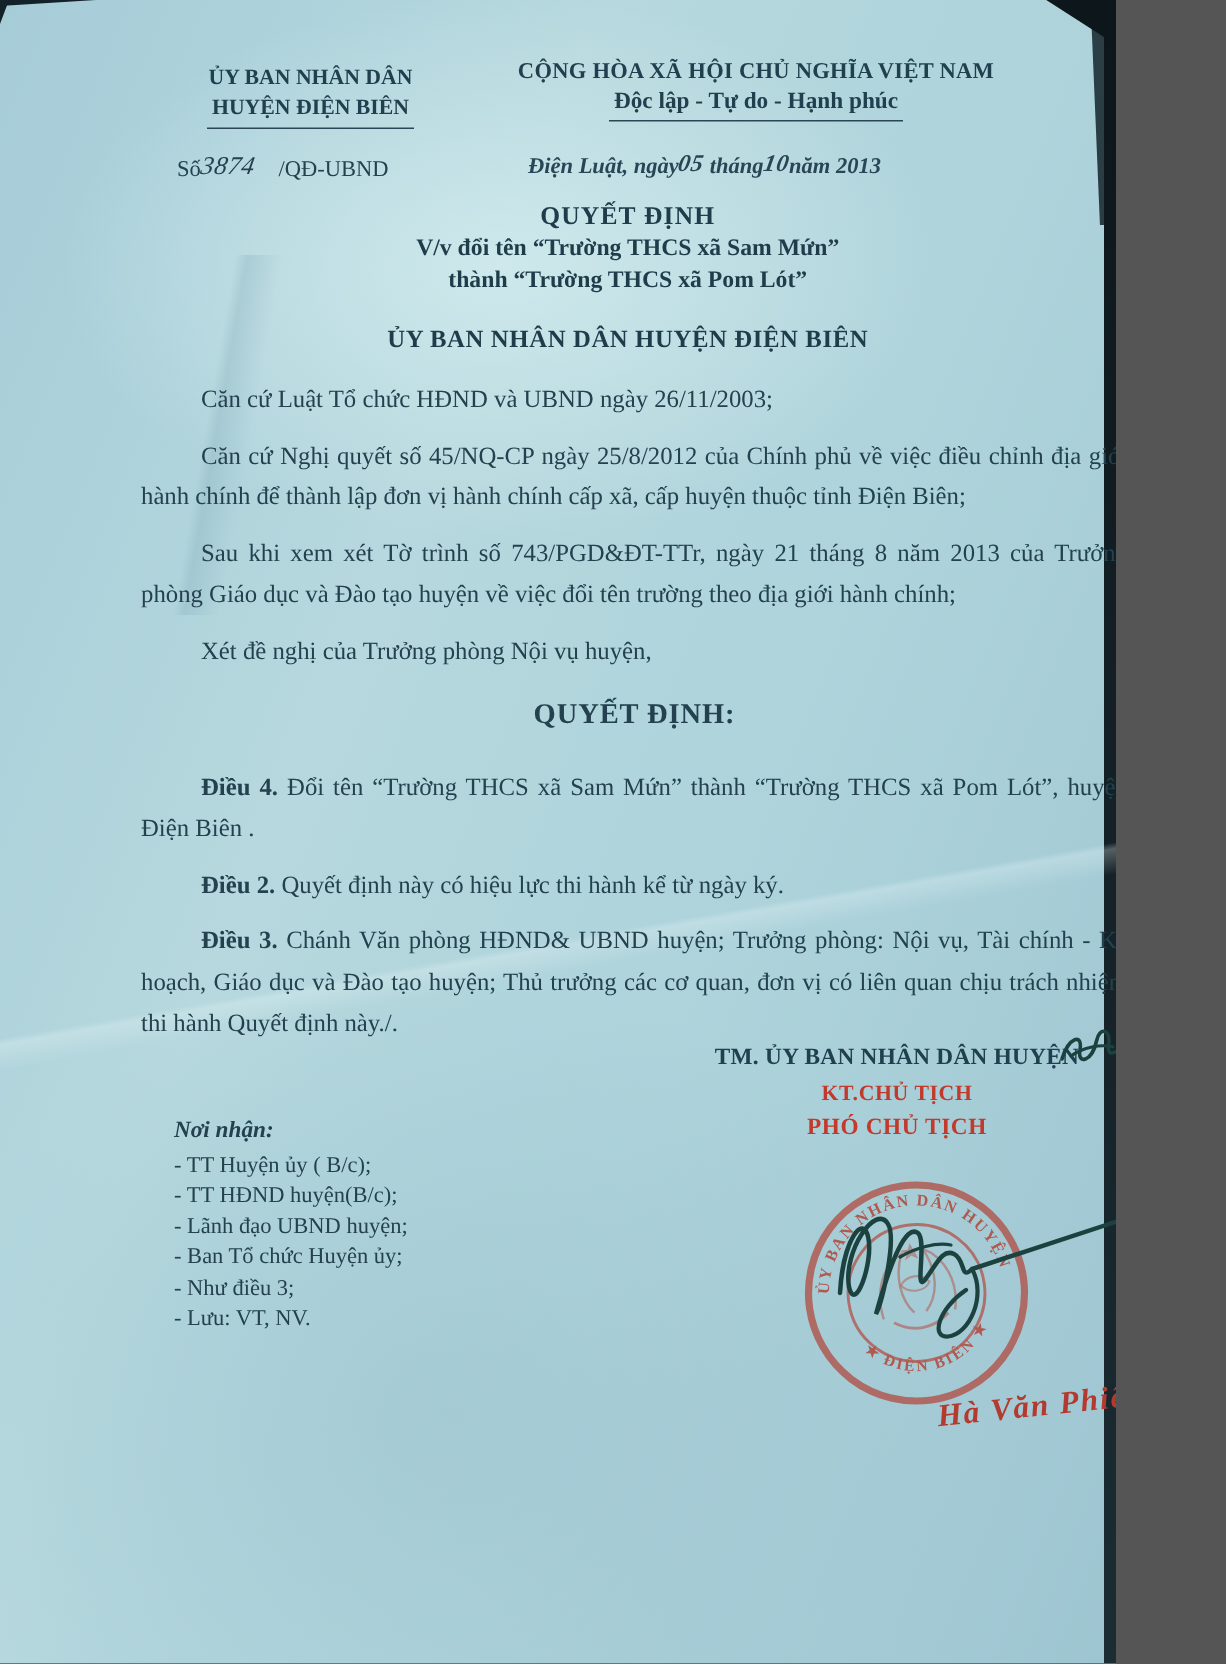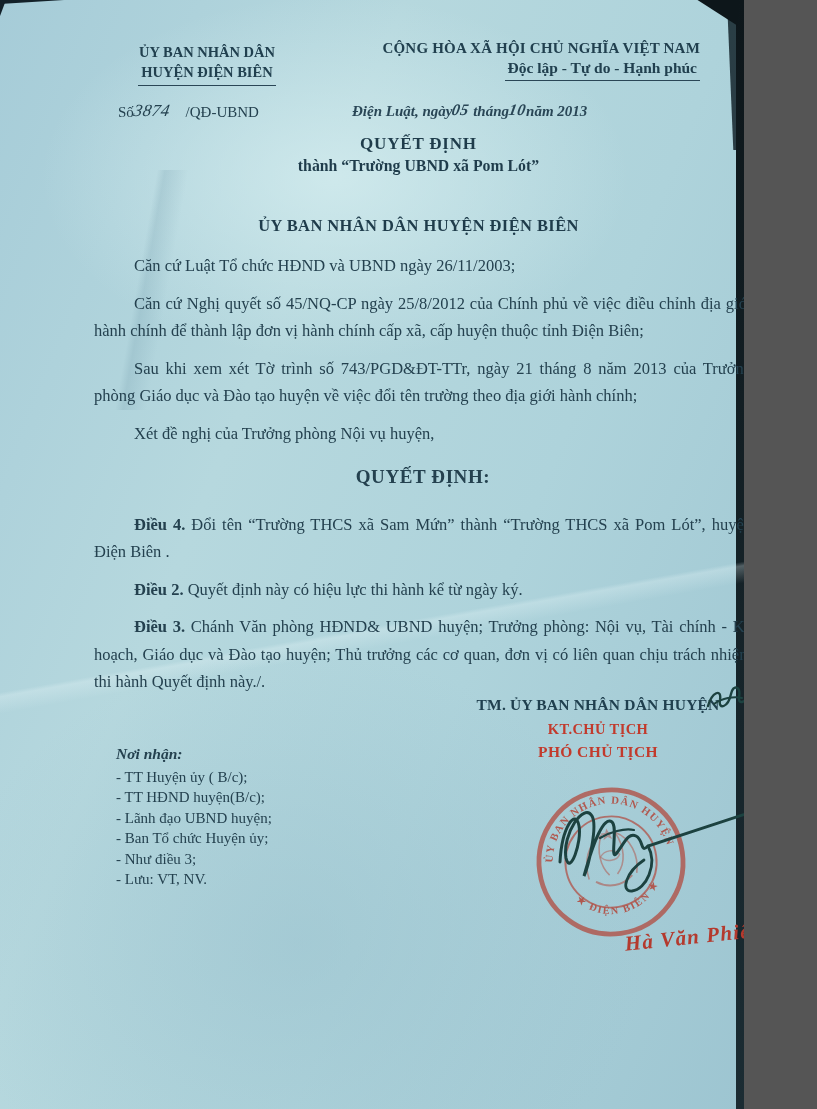--- a/index.html
+++ b/index.html
@@ -15,21 +15,21 @@
   .edge-right{position:absolute;right:0;top:0;bottom:0;width:8px;background:linear-gradient(to bottom,#0d161a,#1b2c33);}
   .corner-tr{position:absolute;top:0;right:6px;width:46px;height:26px;background:#0d161a;clip-path:polygon(12% 0,100% 0,100% 100%);}
   .edge-right-upper{position:absolute;top:0;right:8px;width:9px;height:150px;background:#13232a;clip-path:polygon(0 0,100% 0,100% 100%,70% 100%);opacity:.85;}
   .edge-tl{position:absolute;left:0;top:0;width:64px;height:4px;background:#132129;clip-path:polygon(0 0,100% 0,0 100%);}
   .edge-tl2{position:absolute;left:0;top:0;width:6px;height:16px;background:#132129;clip-path:polygon(0 0,100% 0,0 100%);}
   
   .crease1{position:absolute;left:0;top:170px;width:100%;height:240px;background:linear-gradient(100deg,rgba(120,160,175,0) 20%,rgba(120,160,175,.25) 21%,rgba(120,160,175,0) 24%);pointer-events:none;}
   .crease2{position:absolute;left:0;top:520px;width:100%;height:300px;background:linear-gradient(170deg,rgba(230,245,247,0) 40%,rgba(230,245,247,.30) 41%,rgba(230,245,247,0) 45%);pointer-events:none;}
 
   .hdr-left{position:absolute;left:104px;top:42px;width:206px;text-align:center;font-weight:bold;font-size:14.5px;line-height:20px;color:#21404f;}
-  .hdr-right{position:absolute;left:328px;top:40px;width:372px;text-align:right;font-weight:bold;color:#21404f;}
+  .hdr-right{position:absolute;left:318px;top:40px;width:372px;text-align:center;font-weight:bold;color:#21404f;}
   .hdr-right .l1{font-size:15px;letter-spacing:.2px;}
   .hdr-right .l2{font-size:15.5px;margin-top:2px;}
   .u{display:inline-block;border-bottom:1.6px solid #2a4656;padding:0 3px 3px;}
 
   .so-line{position:absolute;left:118px;top:102px;font-size:15px;}
   .hand{font-style:italic;transform:skewX(-10deg);display:inline-block;font-size:17px;letter-spacing:.5px;position:relative;top:-1px;}
   .so-suffix{margin-left:12px;text-align:center;}
   .date-line{position:absolute;left:352px;top:102px;font-size:15px;font-style:italic;font-weight:bold;color:#2946557;color:#294656;}
   .date-line .hand{font-size:16px;}
 
@@ -84,21 +84,22 @@
     <span class="so-suffix">/QĐ-UBND</span>
   </div>
 
   <div class="date-line">
     <span>Điện Luật, ngày</span><span class="hand">05</span>
     <span>tháng</span><span class="hand">10</span><span>năm 2013</span>
   </div>
 
   <div class="title-block">
     <div class="t1">QUYẾT ĐỊNH</div>
-    <div class="t3">thành “Trường UBND xã Pom Lót”</div>
+    <div class="t2">V/v đổi tên “Trường THCS xã Sam Mứn”</div>
+    <div class="t3">thành “Trường THCS xã Pom Lót”</div>
   </div>
   <div class="issuer">ỦY BAN NHÂN DÂN HUYỆN ĐIỆN BIÊN</div>
 
   <div class="body-text">
     <p>Căn cứ Luật Tổ chức HĐND và UBND ngày 26/11/2003;</p>
     <p>Căn cứ Nghị quyết số 45/NQ-CP ngày 25/8/2012 của Chính phủ về việc điều chỉnh địa giới hành chính để thành lập đơn vị hành chính cấp xã, cấp huyện thuộc tỉnh Điện Biên;</p>
     <p>Sau khi xem xét Tờ trình số 743/PGD&amp;ĐT-TTr, ngày 21 tháng 8 năm 2013 của Trưởng phòng Giáo dục và Đào tạo huyện về việc đổi tên trường theo địa giới hành chính;</p>
     <p>Xét đề nghị của Trưởng phòng Nội vụ huyện,</p>
     <p class="decision-heading">QUYẾT ĐỊNH:</p>
     <p class="art"><b>Điều 4.</b><span> Đổi tên “Trường THCS xã Sam Mứn” thành “Trường THCS xã Pom Lót”, huyện Điện Biên .</span></p>

